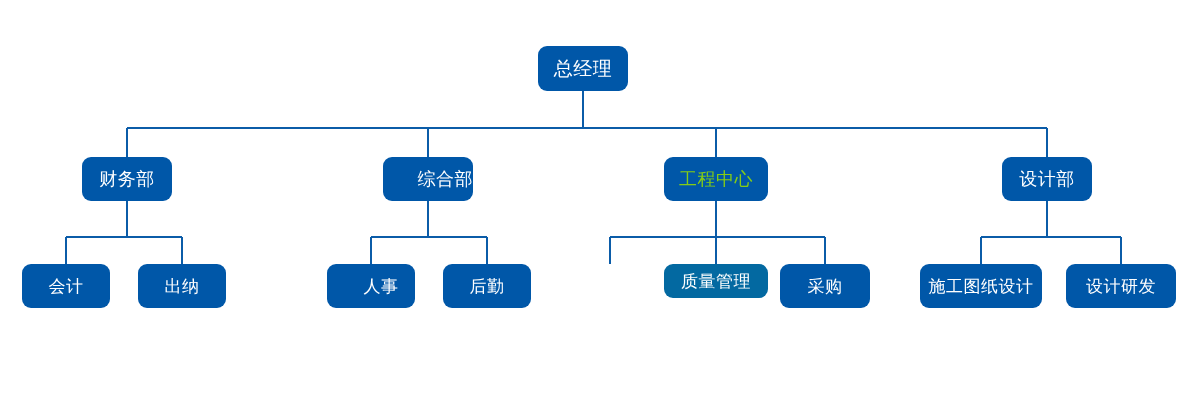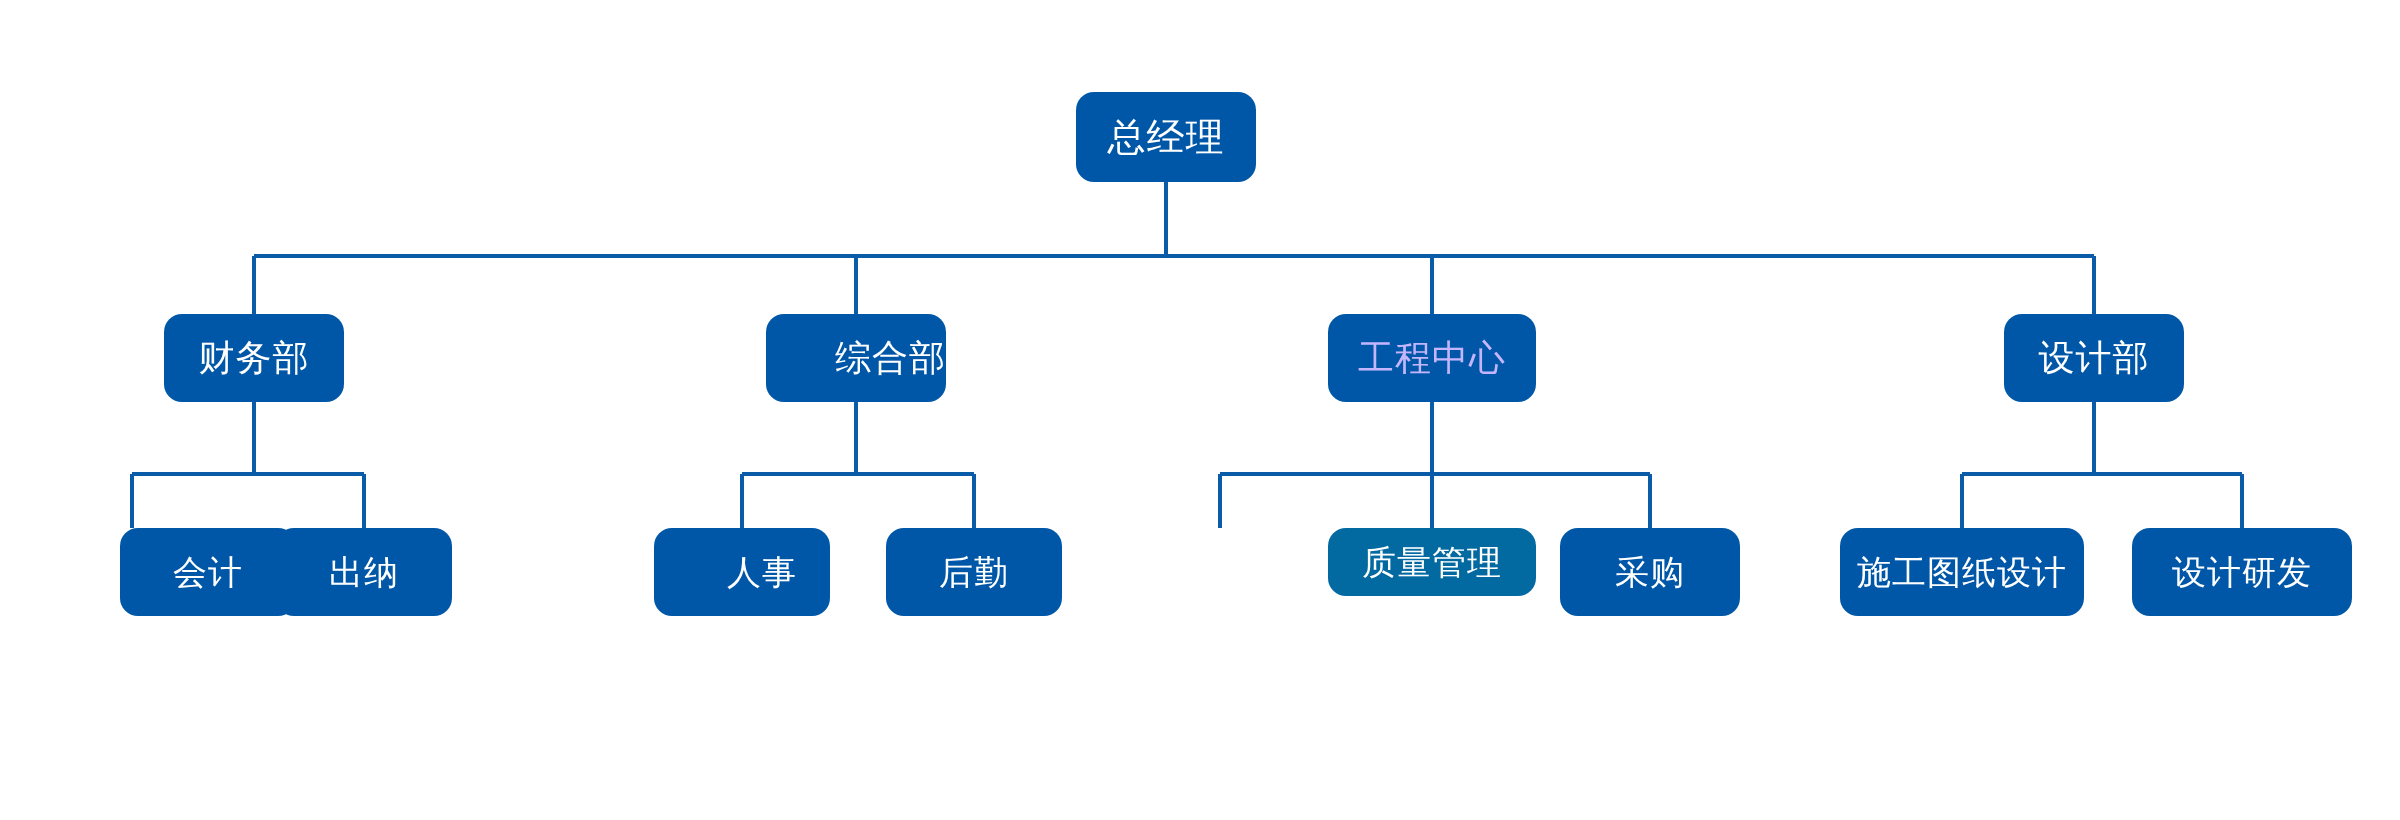--- a/index.html
+++ b/index.html
@@ -79,27 +79,27 @@
     </svg>
 <div class="node level-1" style="left: 82px; top: 157px; width: 90px; height: 44px; background: rgb(0, 87, 168); color: rgb(255, 255, 255);">
       <span>财务部</span>
     </div>
     <div class="node level-0" style="left: 538px; top: 46px; width: 90px; height: 45px; background: rgb(0, 87, 168); color: rgb(255, 255, 255);">
       <span>总经理</span>
     </div>
     <div class="node level-1" style="left: 383px; top: 157px; width: 90px; height: 44px; background: rgb(0, 87, 168); color: rgb(255, 255, 255); justify-content: flex-end;">
       <span>综合部</span>
     </div>
-    <div class="node level-1" style="left: 664px; top: 157px; width: 104px; height: 44px; background: rgb(0, 87, 168); color: #c4b5fd;">
+    <div class="node level-1" style="left: 664px; top: 157px; width: 104px; height: 44px; background: rgb(0, 87, 168); color: #84cc16;">
       <span>工程中心</span>
     </div>
     <div class="node level-1" style="left: 1002px; top: 157px; width: 90px; height: 44px; background: rgb(0, 87, 168); color: rgb(255, 255, 255);">
       <span>设计部</span>
     </div>
-    <div class="node level-2" style="left: 22px; top: 264px; width: 88px; height: 44px; background: rgb(0, 87, 168); color: rgb(255, 255, 255); margin-left: 38px;">
+    <div class="node level-2" style="left: 22px; top: 264px; width: 88px; height: 44px; background: rgb(0, 87, 168); color: rgb(255, 255, 255);">
       <span>会计</span>
     </div>
     <div class="node level-2" style="left: 138px; top: 264px; width: 88px; height: 44px; background: rgb(0, 87, 168); color: rgb(255, 255, 255);">
       <span>出纳</span>
     </div>
     <div class="node level-2" style="left: 327px; top: 264px; width: 88px; height: 44px; background: rgb(0, 87, 168); color: rgb(255, 255, 255); padding-left: 20px;">
       <span>人事</span>
     </div>
     <div class="node level-2" style="left: 443px; top: 264px; width: 88px; height: 44px; background: rgb(0, 87, 168); color: rgb(255, 255, 255);">
       <span>后勤</span>

